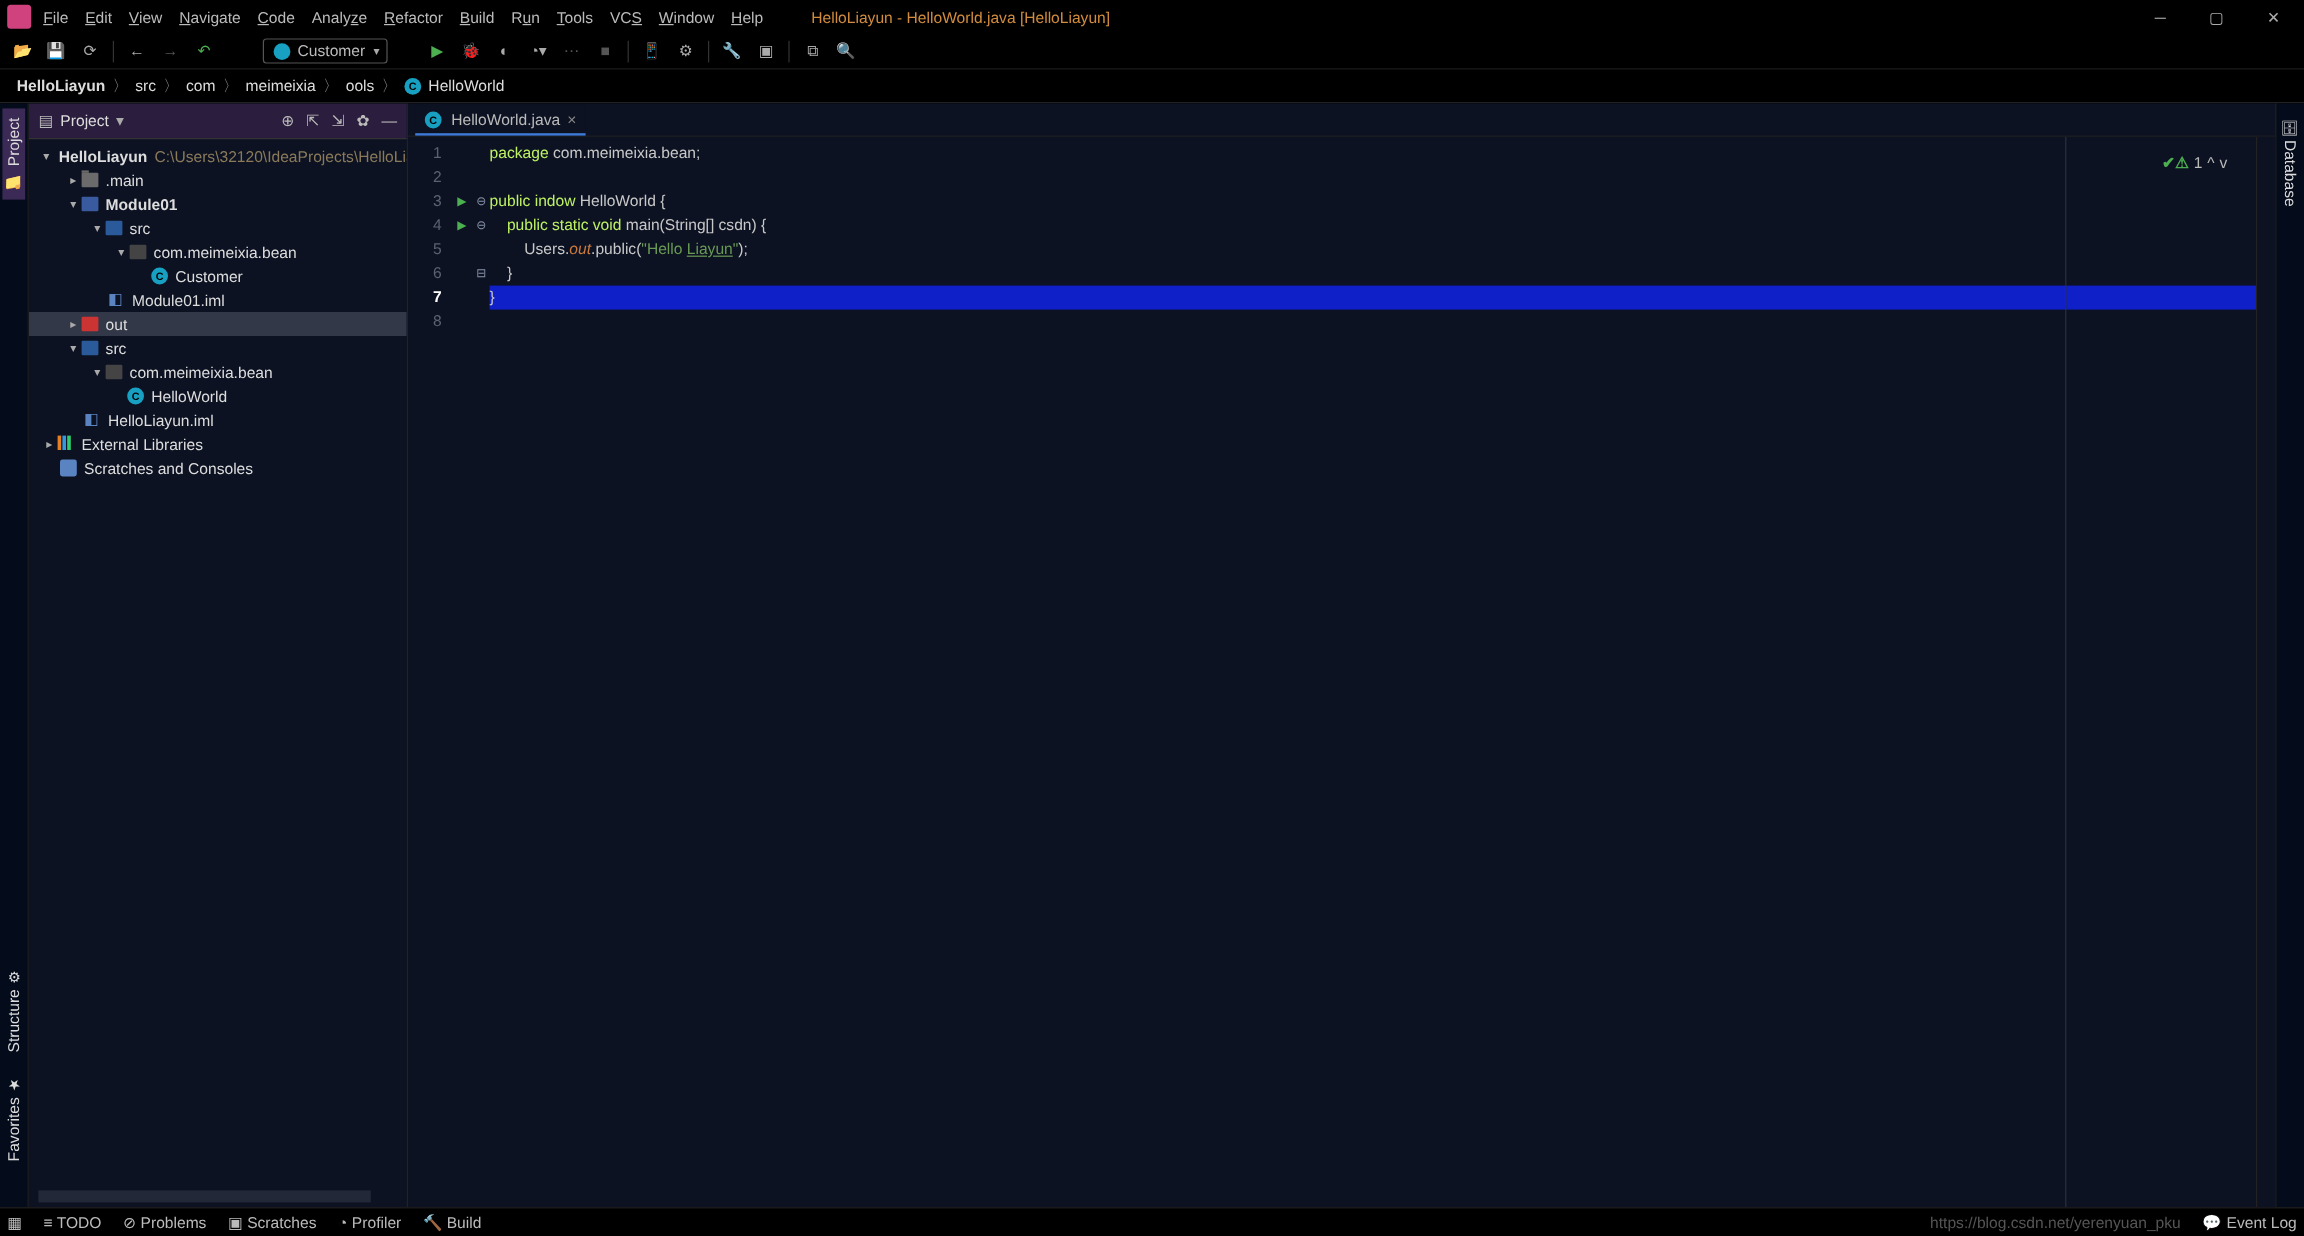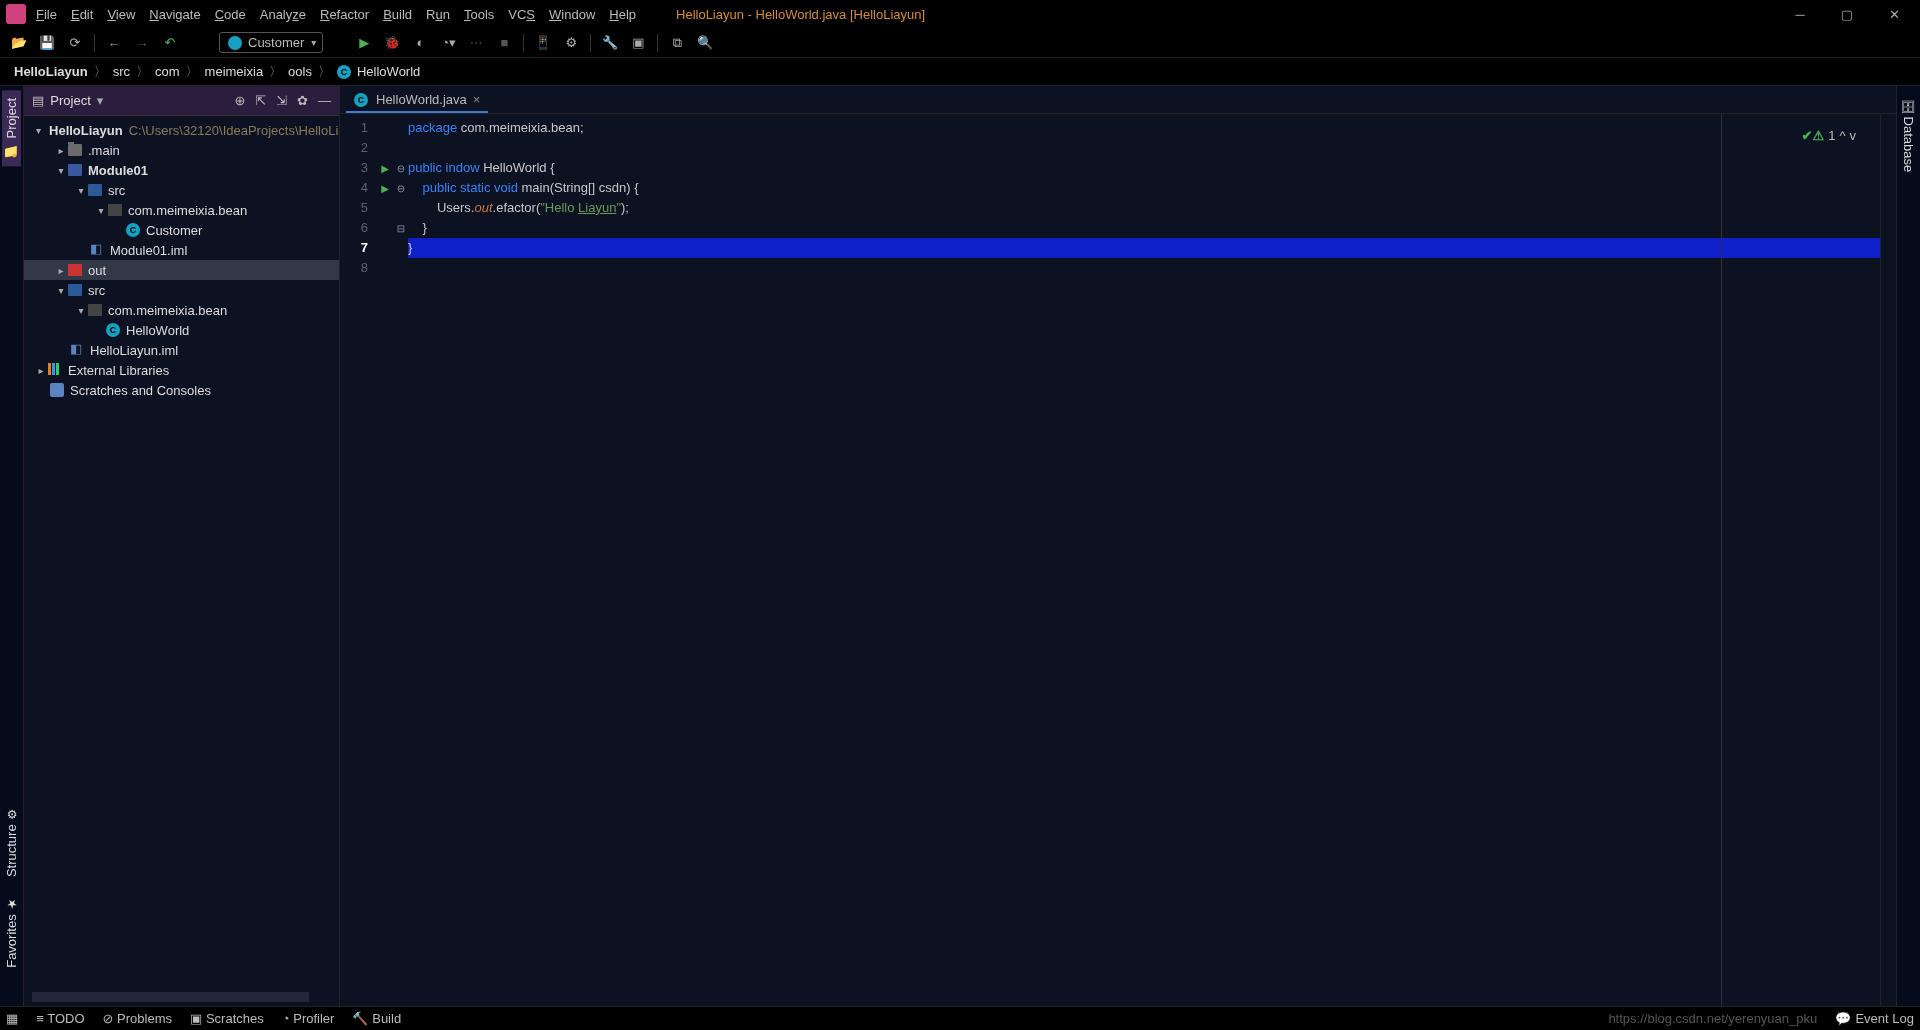--- a/index.html
+++ b/index.html
@@ -57,21 +57,21 @@
 .gutter { width:36px; text-align:right; padding:4px 8px 0 0; color:#5a6270; user-select:none; }
 .gline { height:20px; line-height:20px; }
 .gline.cur { color:#fff; font-weight:bold; }
 .runcol { width:18px; padding-top:4px; }
 .rcell { height:20px; display:flex; align-items:center; justify-content:center; }
 .playmk { color:#4caf50; font-size:10px; }
 .foldmk { color:#8892a8; font-size:10px; }
 .code { flex:1; padding-top:4px; position:relative; }
 .cline { height:20px; line-height:20px; white-space:pre; color:#c8c8c8; }
 .cline.cur { background:#1020c8; }
-.kw { color:#3b82f6; }
+.kw { color:#bef264; }
 .st { color:#cc7a3d; font-style:italic; }
 .str { color:#6a9955; }
 .ul { text-decoration:underline; }
 .rmargin { position:absolute; right:158px; top:0; bottom:0; width:1px; background:#2a3040; }
 .errstrip { width:16px; background:#0c1222; border-left:1px solid #222; }
 .inspector { position:absolute; top:14px; right:24px; display:flex; align-items:center; gap:4px; color:#bbb; font-size:12px; }
 .inspector .chk { color:#4caf50; font-weight:bold; }
 .statusbar { height:24px; background:#000; display:flex; align-items:center; border-top:1px solid #222; padding:0 6px; gap:18px; font-size:12px; color:#bbb; }
 .statusbar .sp { flex:1; }
 .statusbar .watermark { color:#555;margin-left:24px; }
@@ -297,21 +297,21 @@
               <span class="foldmk">⊟</span>
             </div>
           <div class="rcell"></div>
             <div class="rcell"></div>
         </div>
         <div class="code">
           <div class="cline"><span class="kw">package</span><span> com.meimeixia.bean</span>;</div>
           <div class="cline"></div>
           <div class="cline"><span class="kw">public</span> <span class="kw">indow</span><span> HelloWorld </span>{</div>
           <div class="cline">    <span class="kw">public</span> <span class="kw">static</span> <span class="kw">void</span><span> main</span><span>(String[] csdn) </span>{</div>
-          <div class="cline">        <span>Users.</span><span class="st">out</span><span>.efactor(</span><span class="str">"Hello </span><span class="str ul">Liayun</span><span class="str">"</span><span>);</span></div>
+          <div class="cline">        <span>Users.</span><span class="st">out</span><span>.public(</span><span class="str">"Hello </span><span class="str ul">Liayun</span><span class="str">"</span><span>);</span></div>
           <div class="cline">    }</div>
           <div class="cline cur">}</div>
           <div class="cline"></div>
           <div class="rmargin"></div>
           <div class="inspector">
             <span class="chk">✔⚠</span>
             <span>1</span>
             <span>^</span>
             <span>v</span>
           </div>

